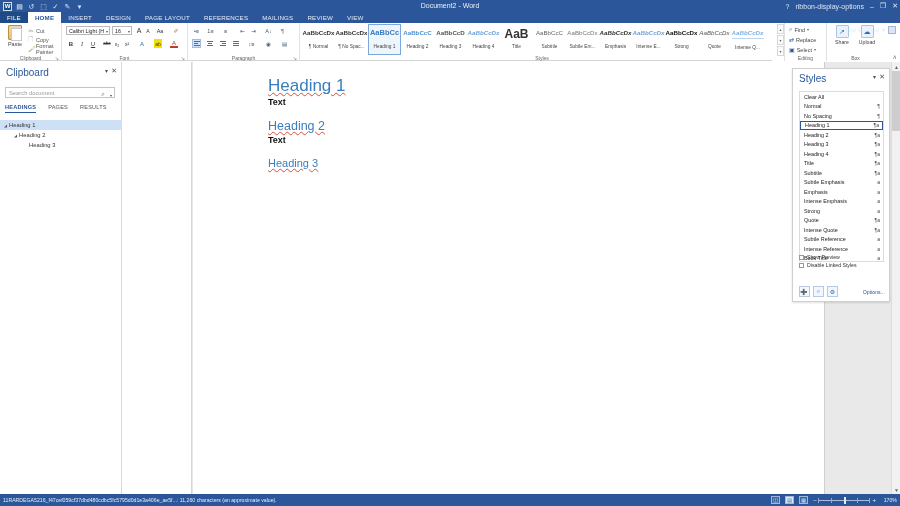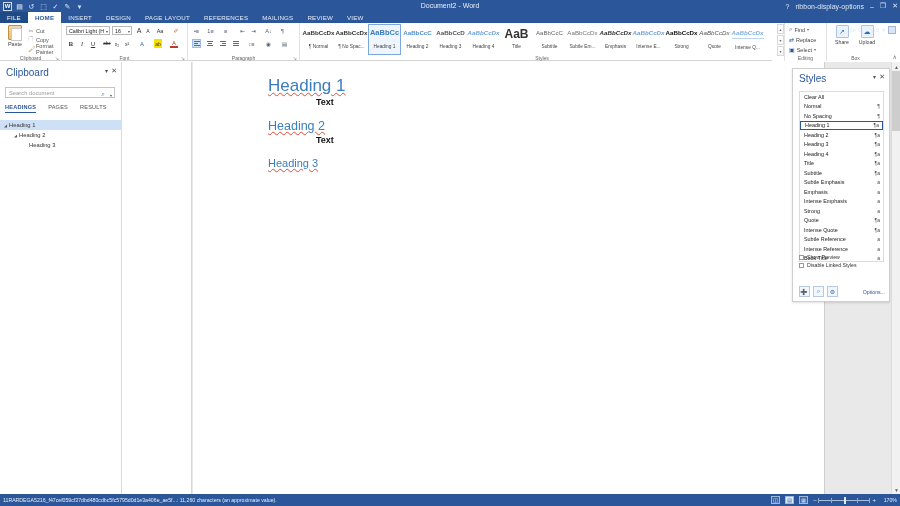--- a/index.html
+++ b/index.html
@@ -207,21 +207,21 @@
   }
   .rightgray {
     position:absolute; left:704px; top:0; width:74px; height:432px; background:#e9e9e9;
   }
   
   .doc { position:absolute; left:75px; top:14px; }
   .h1, .h2, .h3 { color:#3b7dbf; font-family:"Liberation Sans", sans-serif; }
   .h1 { font-size:17px; line-height:20px; }
   .h2 { font-size:12.5px; line-height:15px; }
   .h3 { font-size:11px; line-height:14px; }
-  .body-text { font-size:9px; font-weight:bold; color:#111; line-height:12px;margin-left:48px; }
+  .body-text { font-size:9px; font-weight:bold; color:#111; line-height:12px; }
   .sq {
     text-decoration: underline;
     text-decoration-color:#e04b3a;
     text-decoration-style: wavy;
     text-decoration-thickness: 1px;
   }
   .sp1 { height:11px; }
   .sp2 { height:10px; }
 
   

